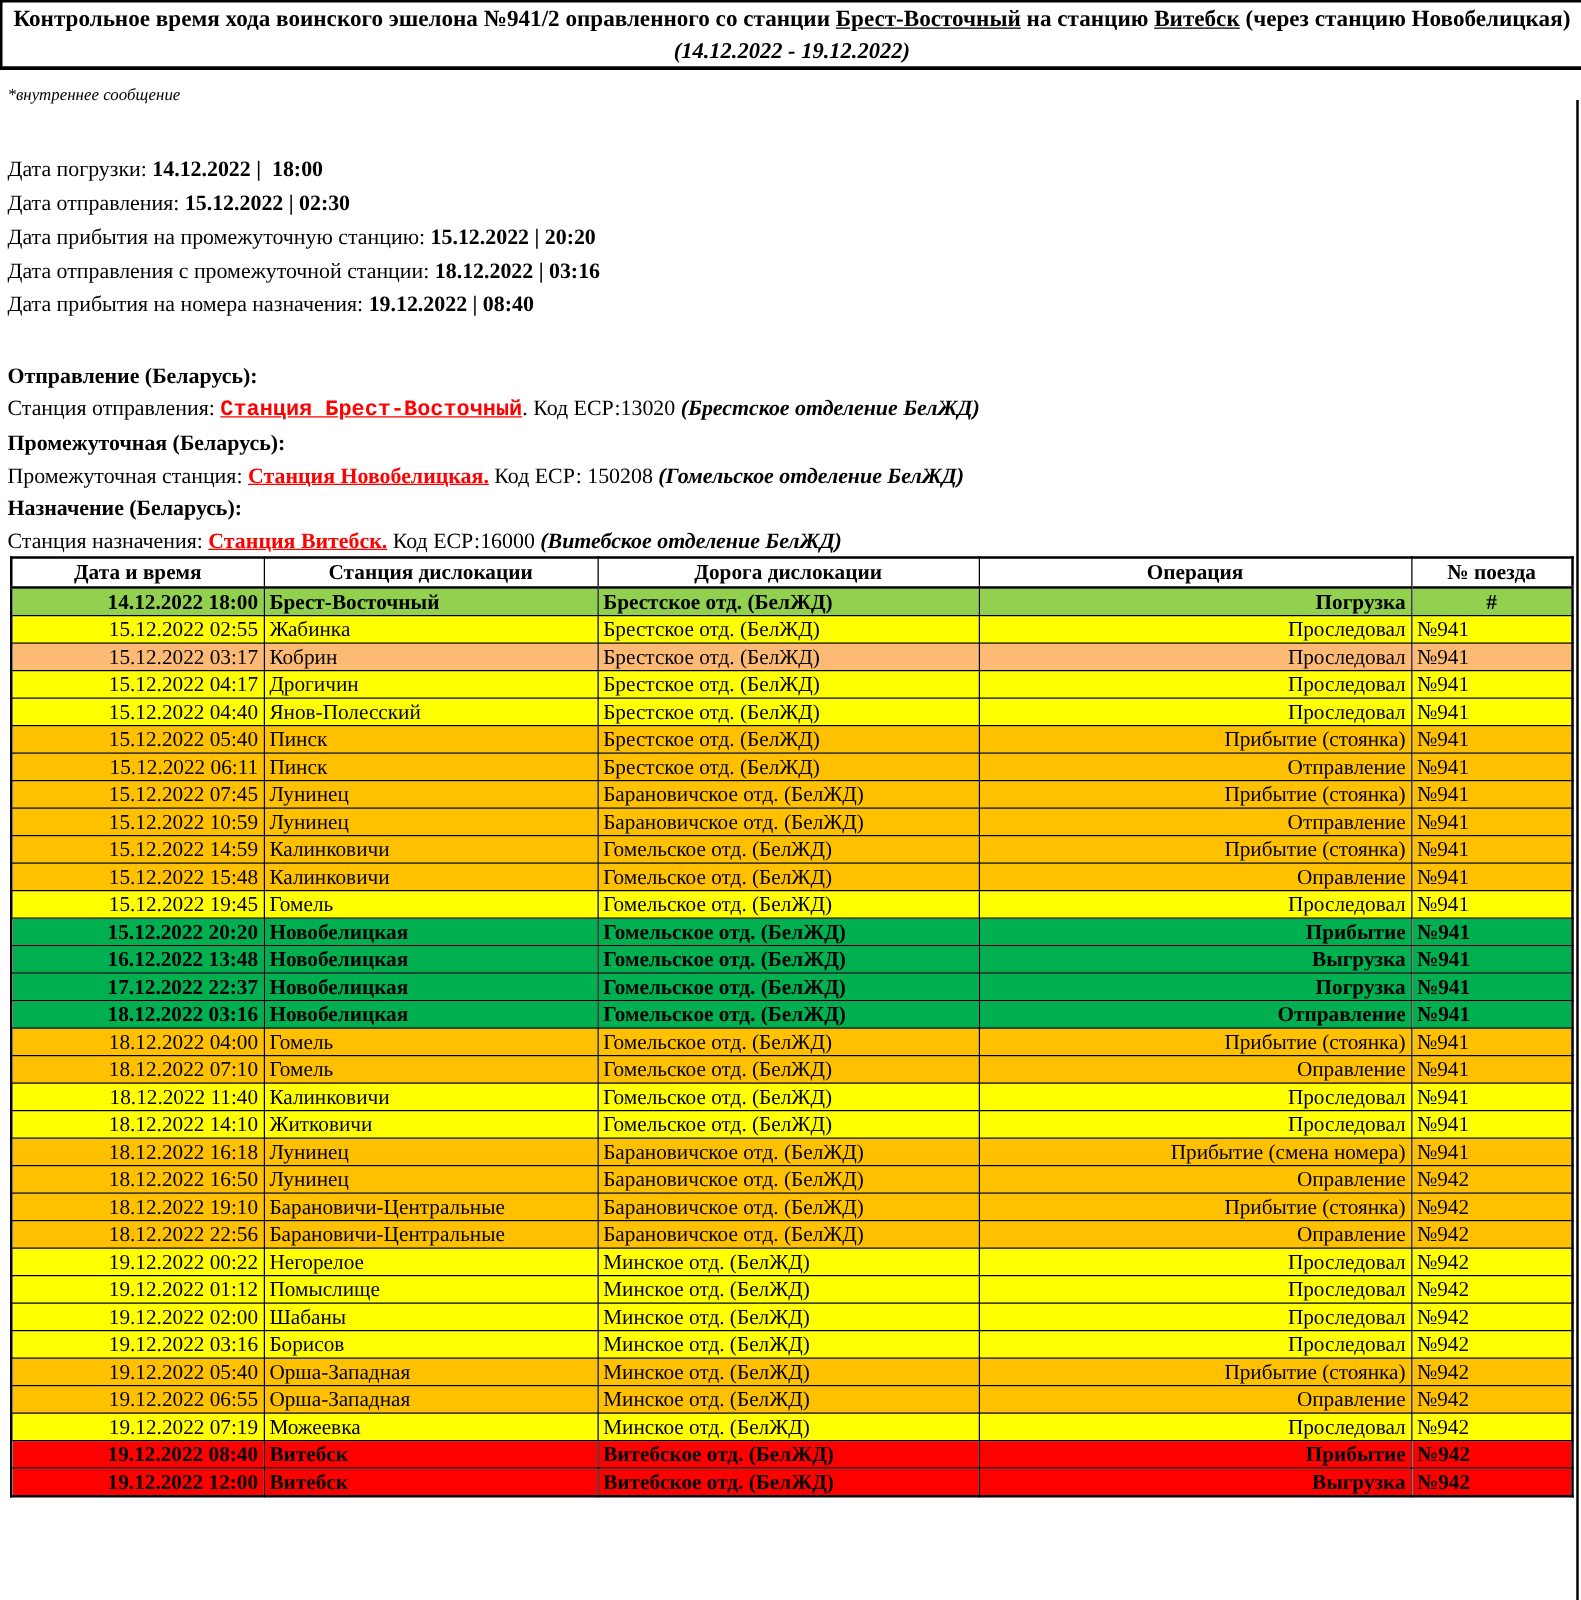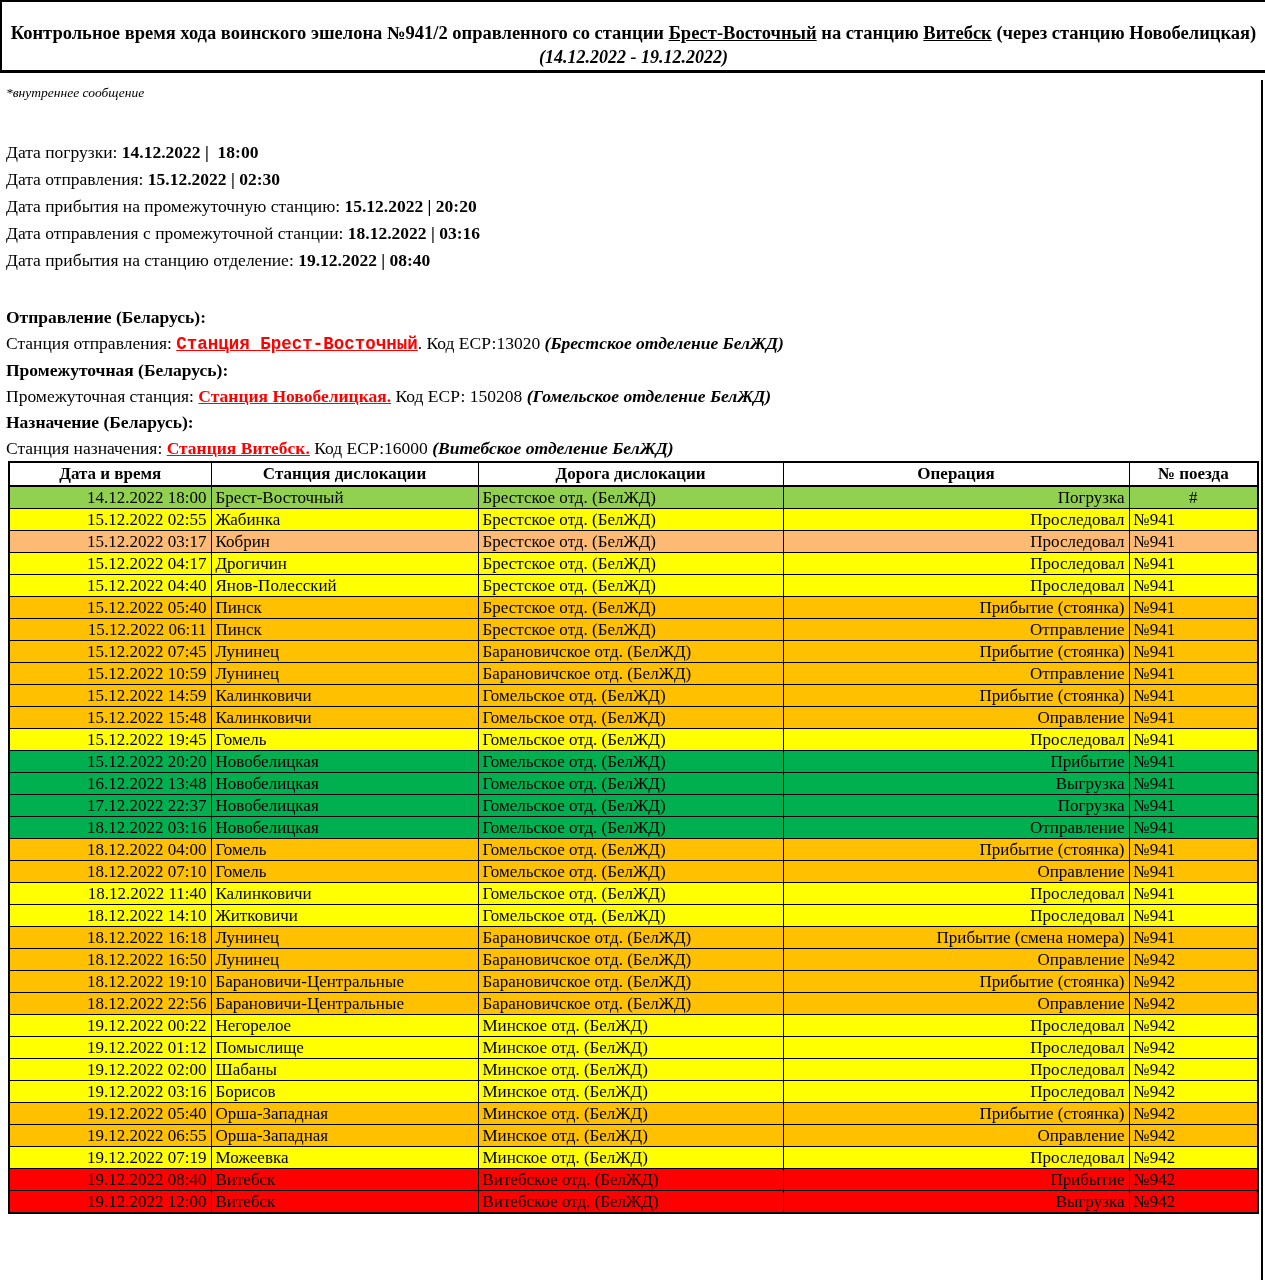--- a/index.html
+++ b/index.html
@@ -10,21 +10,21 @@
     height:1280px;
     overflow:hidden;
   }
   .page { position:relative; width:1265px; height:1280px; background:#fff; }
 
   
   .title-box {
     border-top:2px solid #000;
     border-left:2px solid #000;
     border-bottom:3px solid #000;
-    padding:19px 4px 1px 4px;
+    padding:2px 4px 1px 4px;
     text-align:center;
   }
   .title-main { font-size:18.5px; font-weight:bold; line-height:24px; }
   .title-main .u { text-decoration:underline; }
   .title-dates { font-size:18px; font-weight:bold; font-style:italic; line-height:24px; }
 
   
   .internal-note {
     margin:12px 0 0 6px;
     font-size:13.5px;
@@ -65,21 +65,21 @@
     padding:0 4px;
     overflow:hidden;
     white-space:nowrap;
   }
   td.c-dt   { text-align:right; padding-right:6px; }
   td.c-st   { text-align:left; }
   td.c-rd   { text-align:left; }
   td.c-op   { text-align:right; }
   td.c-num  { text-align:left; padding-left:10px; }
   td.c-num.center { text-align:center; padding-left:4px; }
-  tr.bold td { font-weight:normal; }
+  tr.bold td { font-weight:bold; }
 
   
   .right-edge {
     position:absolute;
     top:80px;
     right:2px;
     width:2px;
     height:1200px;
     background:#000;
   }
@@ -96,21 +96,21 @@
     <div class="title-dates">(14.12.2022 - 19.12.2022)</div>
   </div>
 
   <div class="internal-note">*внутреннее сообщение</div>
 
   <div class="summary">
     <div class="sum-line"><span>Дата погрузки: </span><span class="sum-value">14.12.2022 |  18:00</span></div>
     <div class="sum-line"><span>Дата отправления: </span><span class="sum-value">15.12.2022 | 02:30</span></div>
     <div class="sum-line"><span>Дата прибытия на промежуточную станцию: </span><span class="sum-value">15.12.2022 | 20:20</span></div>
     <div class="sum-line"><span>Дата отправления с промежуточной станции: </span><span class="sum-value">18.12.2022 | 03:16</span></div>
-    <div class="sum-line"><span>Дата прибытия на станцию отделение: </span><span class="sum-value">19.12.2022 | 08:40</span></div>
+    <div class="sum-line"><span>Дата прибытия на номера назначения: </span><span class="sum-value">19.12.2022 | 08:40</span></div>
   </div>
 
   <div class="route">
     <div class="route-heading">Отправление (Беларусь):</div>
     <div class="route-line"><span>Станция отправления: </span><span class="station-link" style="color: rgb(255, 0, 0); font-family: Liberation Mono, monospace;">Станция Брест-Восточный</span><span>. </span><span>Код ЕСР:13020 </span><span class="division">(Брестское отделение БелЖД)</span></div>
     <div class="route-heading">Промежуточная (Беларусь):</div>
     <div class="route-line"><span>Промежуточная станция: </span><span class="station-link" style="color: rgb(255, 0, 0);">Станция Новобелицкая.</span><span> </span><span>Код ЕСР: 150208 </span><span class="division">(Гомельское отделение БелЖД)</span></div>
     <div class="route-heading">Назначение (Беларусь):</div>
     <div class="route-line"><span>Станция назначения: </span><span class="station-link" style="color: rgb(255, 0, 0);">Станция Витебск.</span><span> </span><span>Код ЕСР:16000 </span><span class="division">(Витебское отделение БелЖД)</span></div>
   </div>

